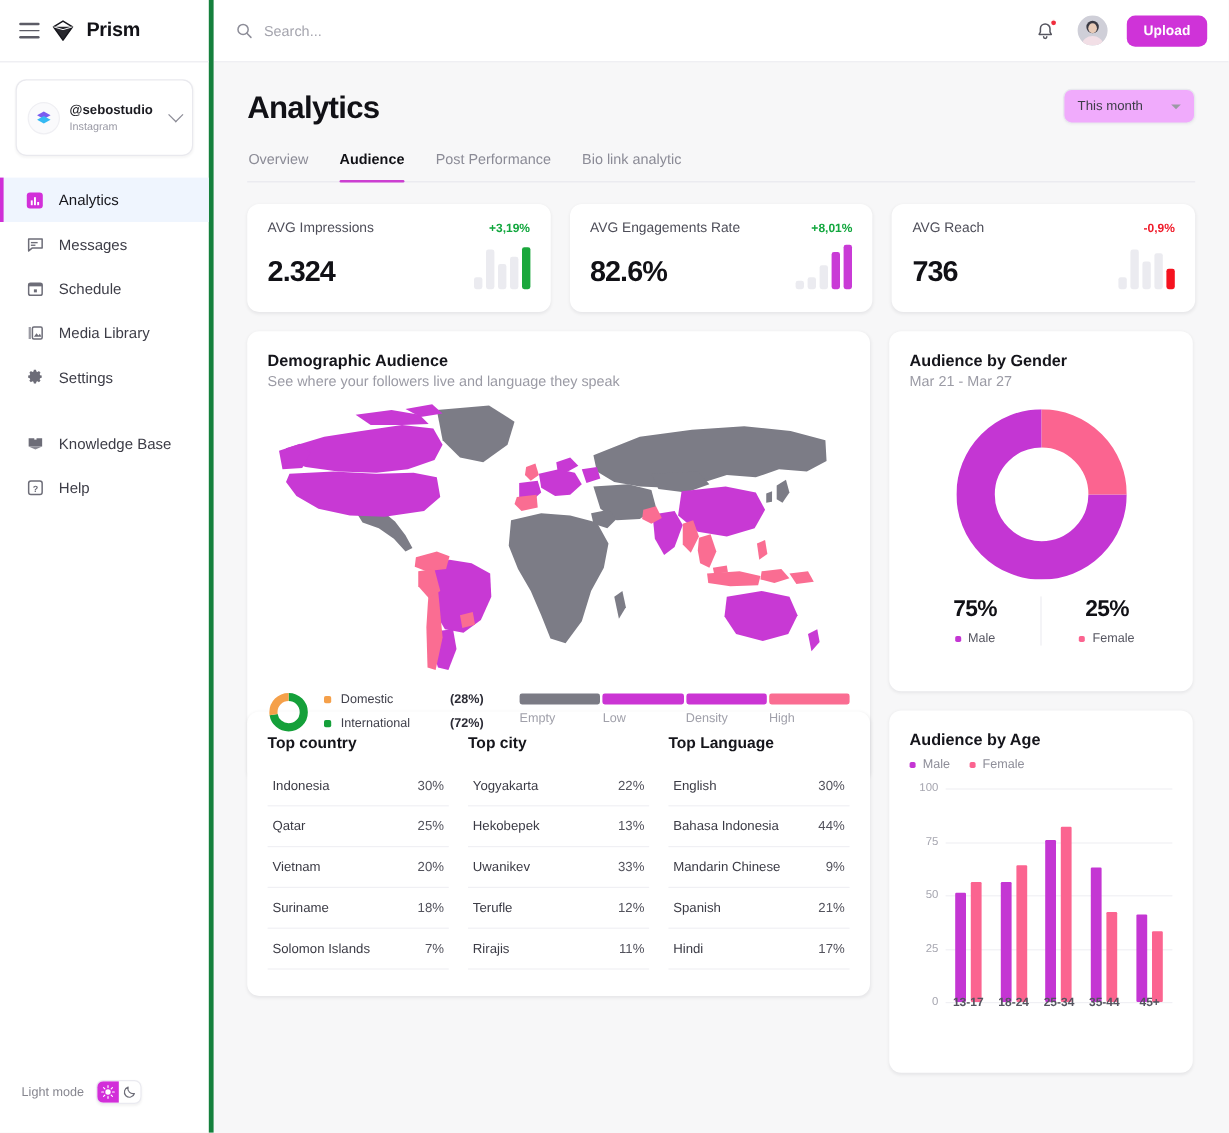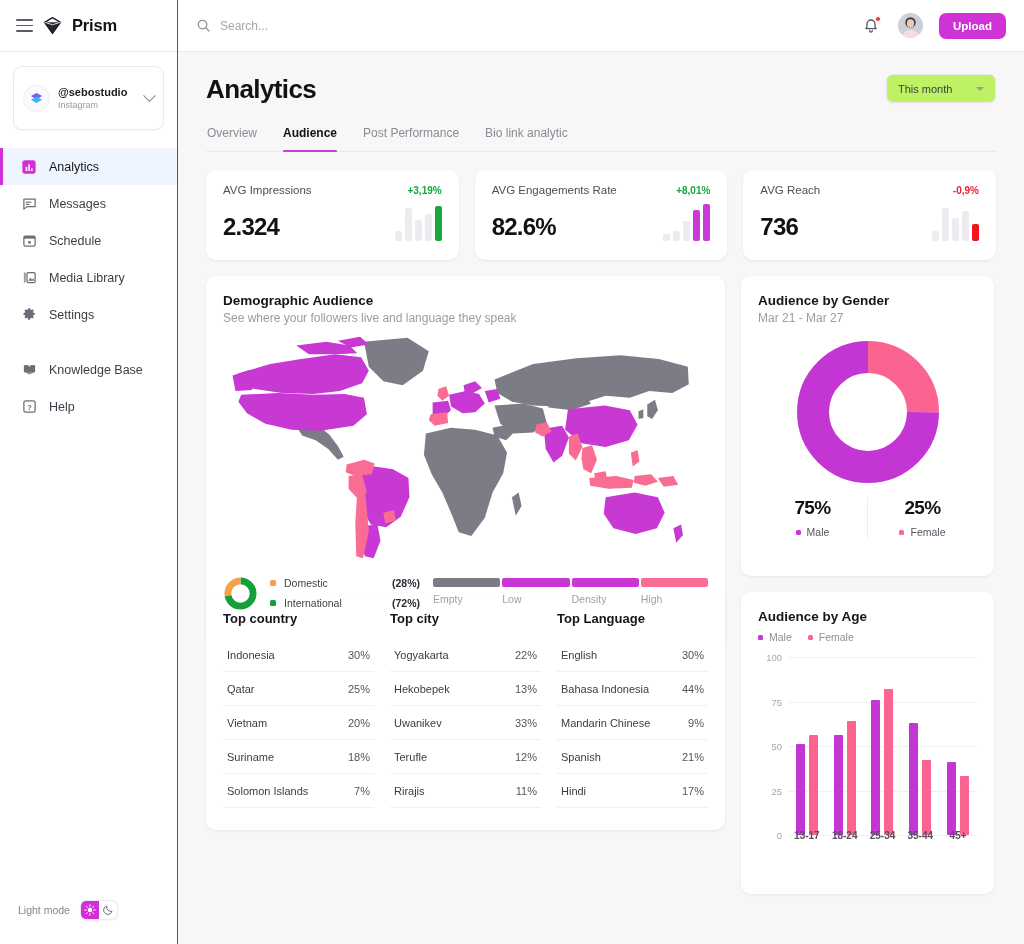--- a/index.html
+++ b/index.html
@@ -9,21 +9,21 @@
     background:#f7f7f8;
     color:#1b1b1f;
     overflow:hidden;
   }
   .app { display:flex; width:1024px; height:944px; }
 
   
   .sidebar {
     width:178px; min-width:178px; height:944px;
     background:#ffffff;
-    border-right:1px solid #15803d;
+    border-right:4px solid #15803d;
     display:flex; flex-direction:column;
     position:relative;
   }
   .brandbar {
     height:52px; display:flex; align-items:center; gap:10px;
     padding:0 16px; border-bottom:1px solid #ececf0;
   }
   .hamburger { width:17px; height:13px; display:flex; flex-direction:column; justify-content:space-between; cursor:pointer; }
   .hamburger i { display:block; height:1.7px; background:#5c5c66; border-radius:2px; }
   .brandlogo { width:19px; height:19px; }
@@ -93,21 +93,21 @@
   .upload-btn {
     background:#cf33d8; color:#fff; border:none; border-radius:7px;
     height:26px; padding:0 14px; font-size:11.5px; font-weight:700;
     font-family:inherit; cursor:pointer;
   }
 
   .content { flex:1; padding:22px 28px 0 28px; overflow:hidden; }
   .page-head { display:flex; align-items:flex-start; justify-content:space-between; }
   .page-title { font-size:26px; font-weight:700; letter-spacing:-.6px; color:#111116; }
   .range-select {
-    width:110px; height:29px; background:#bef264; border:1px solid #e8e8ee; border-radius:7px;
+    width:110px; height:29px; background:#f0abfc; border:1px solid #e8e8ee; border-radius:7px;
     display:flex; align-items:center; justify-content:space-between; padding:0 11px;
     font-size:11px; color:#3d3d48; box-shadow:0 1px 2px rgba(0,0,0,.03); cursor:pointer;
   }
   .range-chev { width:0; height:0; border-left:4px solid transparent; border-right:4px solid transparent; border-top:4.5px solid #9a9aa4; }
 
   .tabs {
     display:flex; gap:26px; margin-top:21px; border-bottom:1px solid #e8e8ee;
     padding-left:1px;
   }
   .tab { font-size:12px; color:#8b8b96; padding-bottom:11px; position:relative; cursor:pointer; }
@@ -140,21 +140,21 @@
 
   .demo-panel { padding:17px 17px 0 17px; height:375px; }
   .panel-title { font-size:13.5px; font-weight:700; color:#15151b; }
   .panel-sub { font-size:12px; color:#9b9ba5; margin-top:3px; }
   .map-area { height:232px; margin-top:8px; display:flex; align-items:center; justify-content:center; }
   .map-legend { display:flex; align-items:center; margin-top:8px; }
   .mini-donut { width:35px; height:35px; flex:none; }
   .legend-rows { margin-left:12px; }
   .legend-row { display:flex; align-items:center; font-size:10.5px; color:#41414c; height:20px; }
   .legend-dot { width:6px; height:6px; border-radius:1.5px; margin-right:8px; }
-  .legend-name { width:108px; }
+  .legend-name { width:91px; }
   .legend-val { font-weight:700; color:#2c2c36; }
   .scale-wrap { margin-left:auto; width:275px; padding-bottom:4px; }
   .scale-bars { display:flex; gap:2px; }
   .scale-bars i { flex:1; height:9px; border-radius:2px; }
   .scale-labels { display:flex; gap:2px; margin-top:6px; }
   .scale-labels span { flex:1; font-size:10.5px; color:#a0a0aa; }
 
   .tops-panel { margin-top:0; padding:18px 17px 22px 17px; display:flex; gap:16px; }
   .top-col { flex:1; }
   .top-col-title { font-size:13px; font-weight:700; color:#15151b; margin-bottom:12px; }

